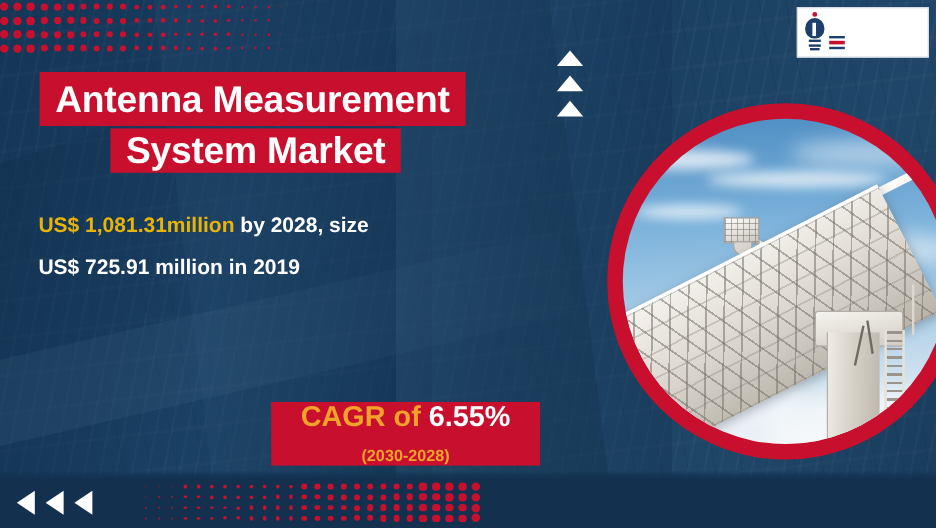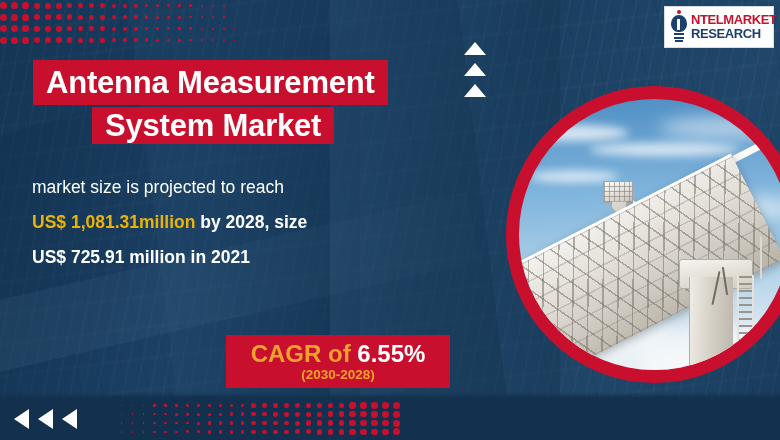--- a/index.html
+++ b/index.html
@@ -78,21 +78,21 @@
     color:#ffffff; font-size:17.5px; line-height:35px; font-weight:400;
   }
   .body-copy .hl { color:#eab308; font-weight:bold; }
   .body-copy .bold { font-weight:bold; }
   .body-copy div { white-space:nowrap; }
 
   
   .cagr {
     position:absolute; left:226px; top:335px; width:224px; height:53px;
     background:#c8102e;
-    display:flex; flex-direction:column; align-items:center; justify-content:center;
+    display:flex; flex-direction:column; align-items:center; justify-content:space-between;
   }
   .cagr .line1 { font-size:24px; font-weight:bold; line-height:26px; white-space:nowrap; }
   .cagr .line1 .lbl { color:#f0a22a; }
   .cagr .line1 .val { color:#ffffff; }
   .cagr .line2 { font-size:13.5px; font-weight:bold; color:#f0a22a; line-height:16px; }
 
   
   .tri-stack { position:absolute; left:464px; top:42px; width:24px; height:56px; }
   .tri-up {
     position:absolute; left:0; width:0; height:0;
@@ -338,23 +338,22 @@
       <span class="d" style="width: 2.19333px; height: 2.19333px; left: 200.603px; top: 37.1033px;"></span>
       <span class="d" style="width: 1.92779px; height: 1.92779px; left: 211.736px; top: 37.2361px;"></span>
       <span class="d" style="width: 1.66337px; height: 1.66337px; left: 222.868px; top: 37.3683px;"></span>
       <span class="d" style="width: 1.4px; height: 1.4px; left: 234px; top: 37.5px;"></span>
     </div>
 
   <div class="title-bar two">System Market</div>
   <div class="title-bar one">Antenna Measurement</div>
 
   <div class="body-copy">
-    <div>market size is projected to reach</div>
     <div><span class="hl">US$ 1,081.31million</span><span class="bold"> by 2028, size</span></div>
-    <div class="bold">US$ 725.91 million in 2021</div>
+    <div class="bold">US$ 725.91 million in 2019</div>
   </div>
 
   <div class="cagr">
     <div class="line1"><span class="lbl">CAGR of </span><span class="val">6.55%</span></div>
     <div class="line2">(2030-2028)</div>
   </div>
 
   <div class="tri-stack">
     <div class="tri-up" style="top:0px;"></div>
     <div class="tri-up" style="top:21px;"></div>
@@ -512,24 +511,20 @@
 
   <div class="logo">
     <div class="bulb">
       <div class="spark"></div>
       <div class="glass"></div>
       <div class="fil"></div>
       <div class="b1"></div>
         <div class="b2"></div>
         <div class="b3"></div>
     </div>
-    <div class="logo-txt">
-      <div class="logo-l1">NTELMARKET</div>
-      <div class="logo-l2">RESEARCH</div>
-    </div>
     <div class="logo-bars">
       <i class="n"></i>
         <i class="r"></i>
         <i class="n"></i>
     </div>
   </div>
 
 </div>
 
 </body></html>

